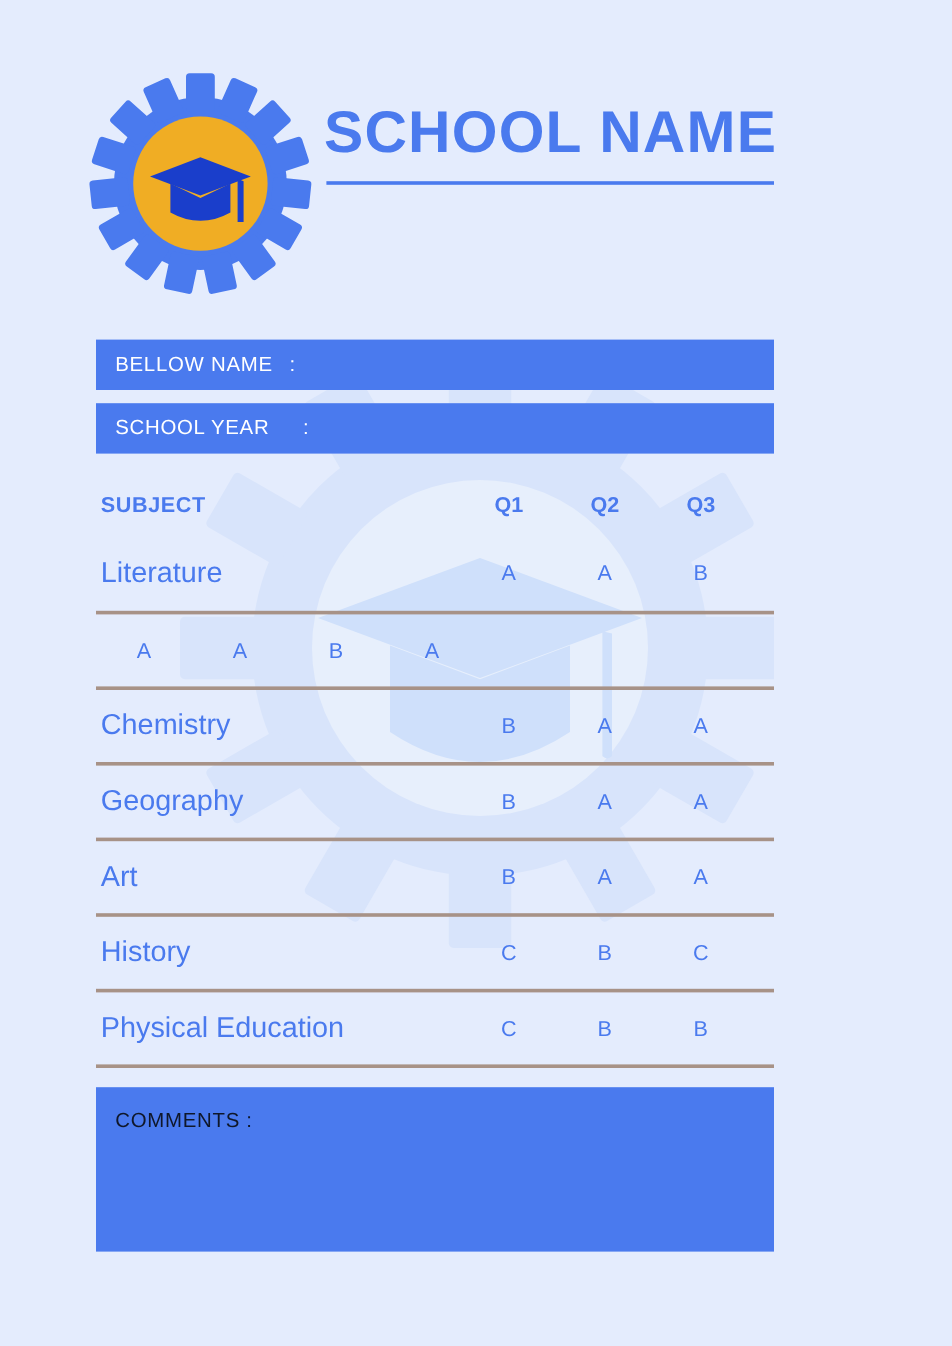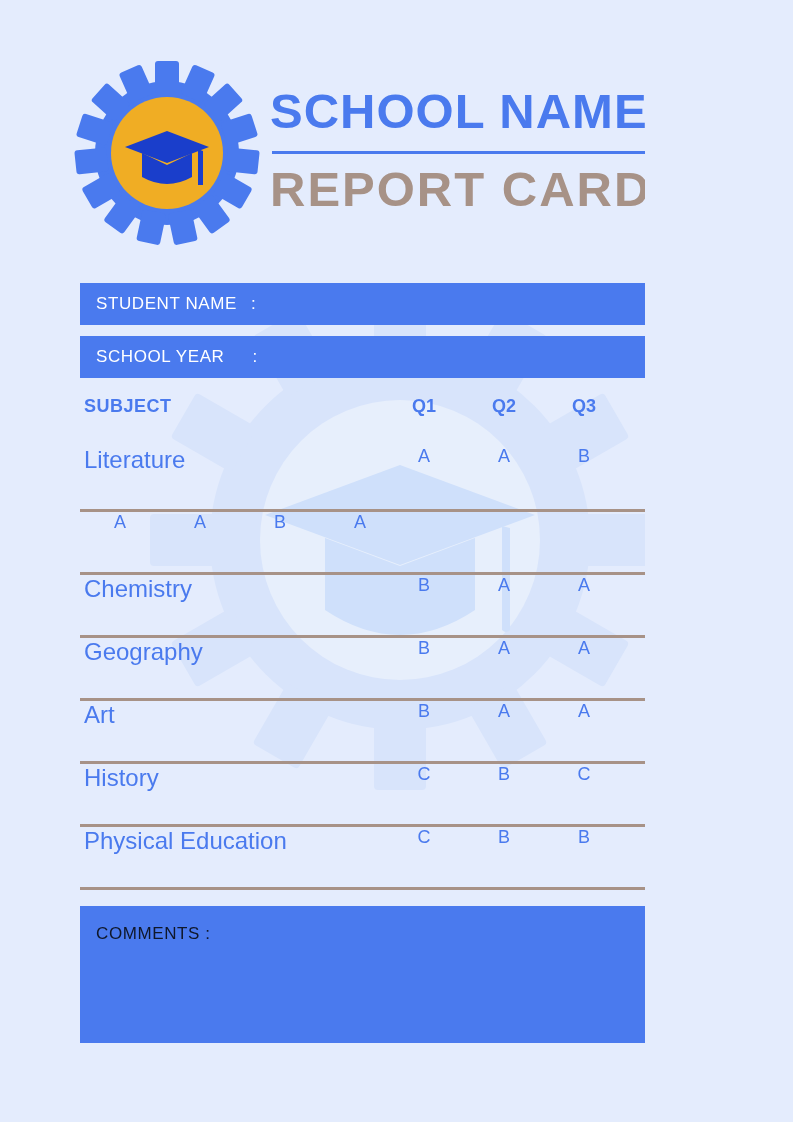--- a/index.html
+++ b/index.html
@@ -107,20 +107,21 @@
   
   .table {
     position: absolute;
     left: 80px;
     top: 396px;
     width: 633px;
     z-index: 2;
   }
   .row {
     display: flex;
+    align-items: center;
     height: 63px;
     box-sizing: border-box;
   }
   .row.head {
     height: 50px;
   }
   .row.body {
     border-top: 3px solid #a79287;
   }
   .row.first-body {
@@ -239,26 +240,25 @@
         <g transform="translate(0,4)">
           <polygon points="0,-26 42,-10 0,6 -42,-10" fill="#1a3ecb"></polygon>
           <path d="M-25 -4 L-25 20 Q0 34 25 20 L25 -4 L0 8 Z" fill="#1a3ecb"></path>
           <path d="M36 -6 L36 28 L31 28 L31 -8 Z" fill="#1a3ecb"></path>
         </g>
       </g>
     </svg>
     <div class="header-text">
       <div class="school-name">SCHOOL NAME</div>
       <div class="header-rule"></div>
-      <div class="report-card">REPORT CARD</div>
     </div>
   </div>
 
   <div class="info-bar" id="bar-student">
-    <span class="label">STUDENT NAME</span>
+    <span class="label">BELLOW NAME</span>
     <span class="colon">:</span>
     <span class="value"></span>
   </div>
 
   <div class="info-bar" id="bar-year">
     <span class="label">SCHOOL YEAR</span>
     <span class="colon">:</span>
     <span class="value"></span>
   </div>
 

